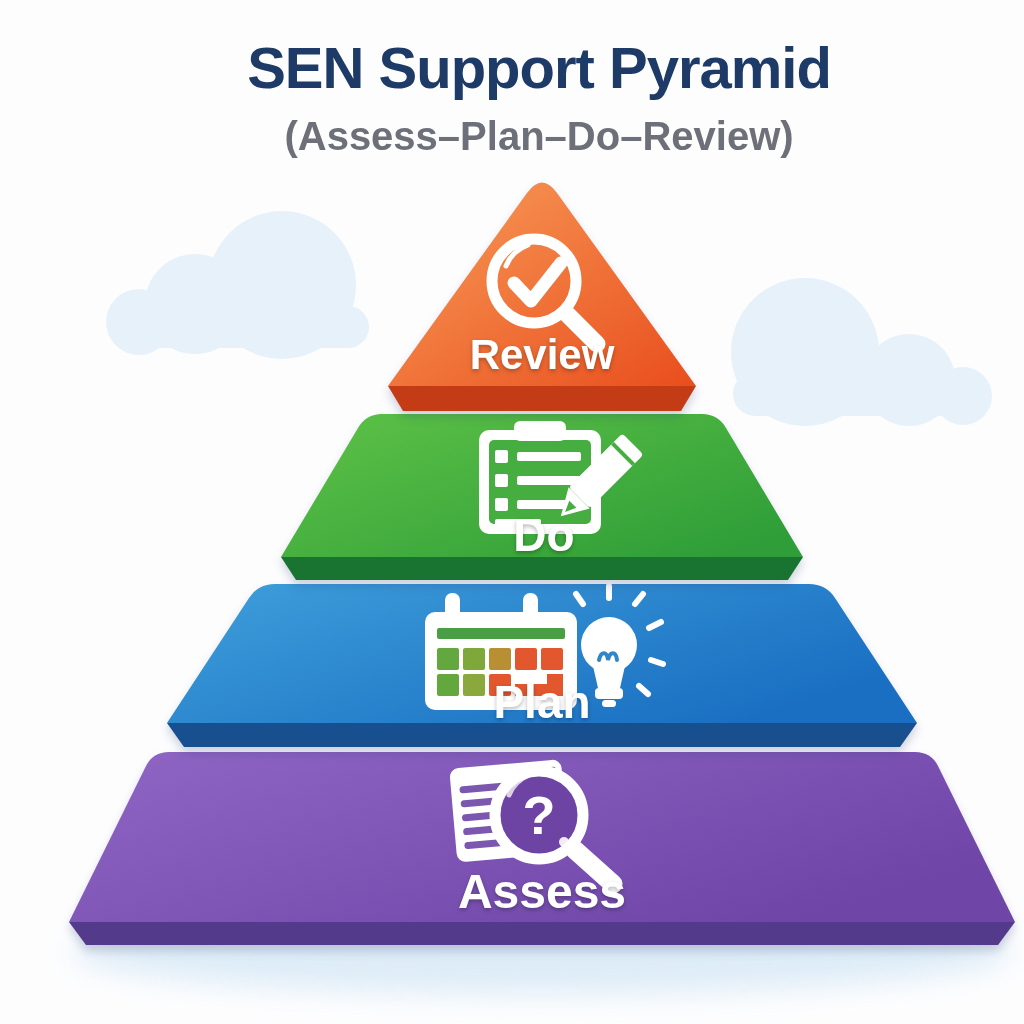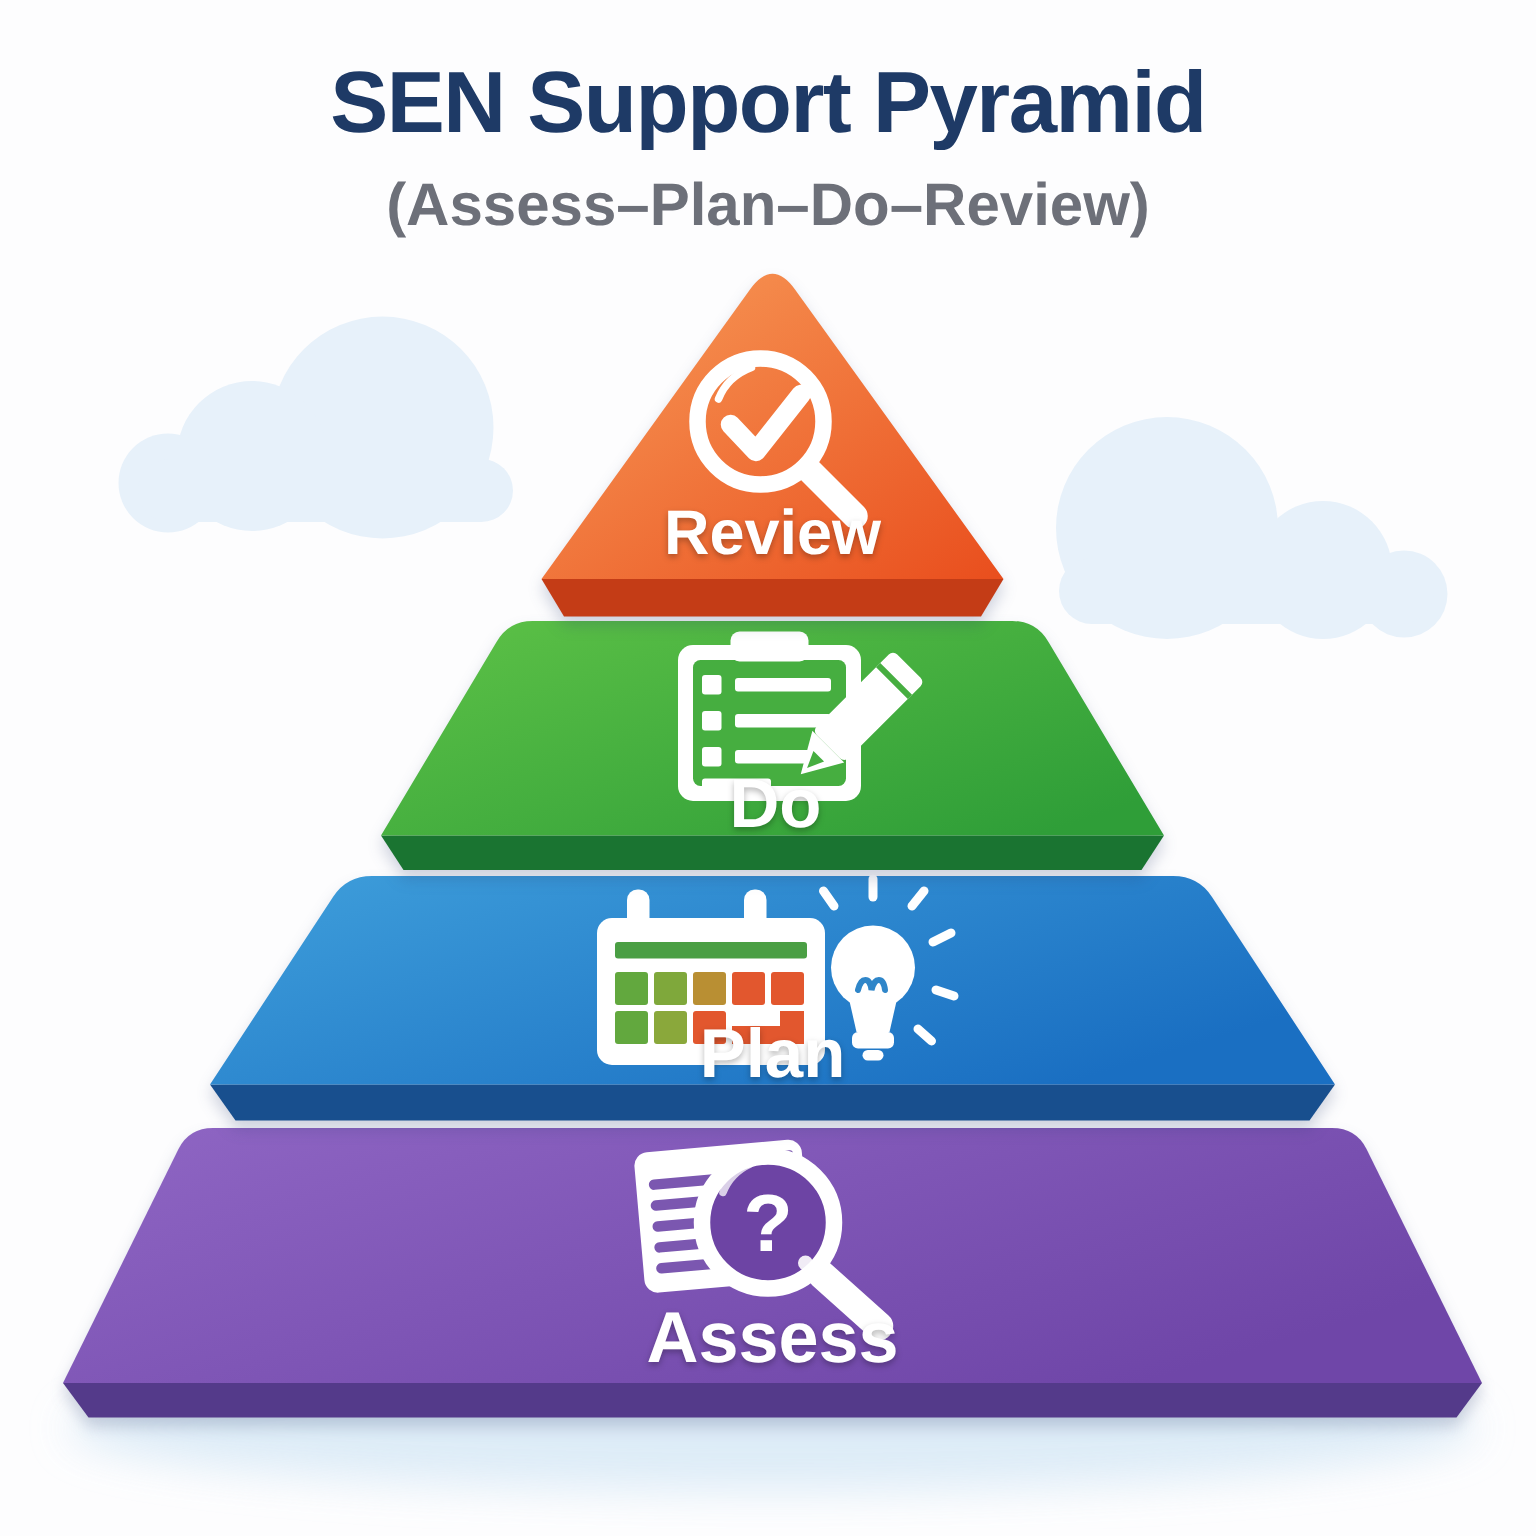--- a/index.html
+++ b/index.html
@@ -8,20 +8,21 @@
     width: 1024px;
     height: 1024px;
     background: #fdfdfe;
     font-family: "Liberation Sans", sans-serif;
     overflow: hidden;
   }
   .stage {
     position: relative;
     width: 862px;
     height: 1024px;
+    padding-left: 27px;
   }
   svg { display: block; }
   .title-text {
     font-weight: 700;
     font-size: 58px;
     letter-spacing: -1px;
   }
   .subtitle-text {
     font-weight: 600;
     font-size: 40px;

